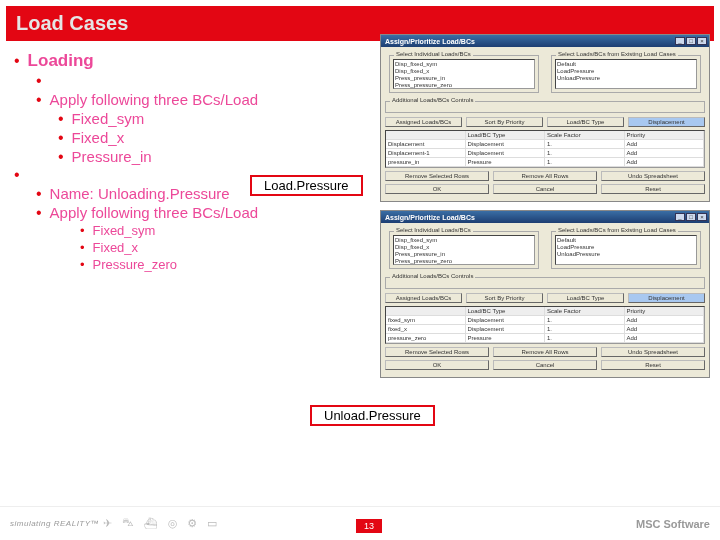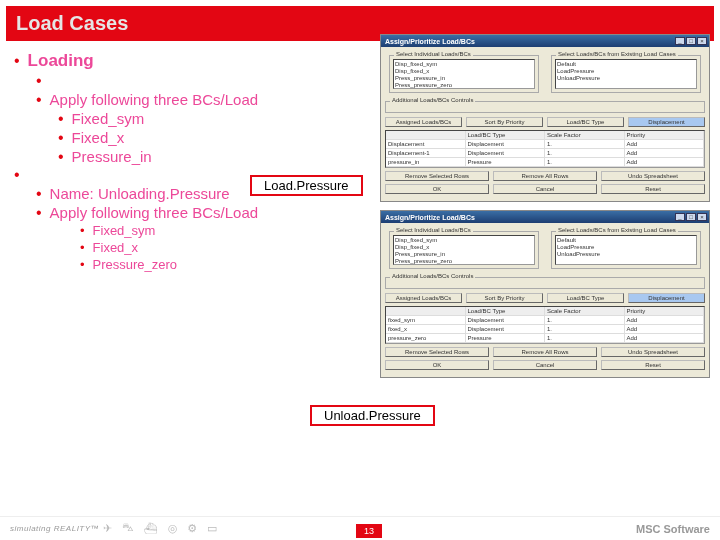--- a/index.html
+++ b/index.html
@@ -93,21 +93,21 @@
     color: #000;
   }
   .callout.c1 { left: 250px; top: 175px; }
   .callout.c2 { left: 266px; top: 405px; margin-left: 44px; }
 
   .footer {
     position: absolute;
     bottom: 0;
     left: 0;
     right: 0;
-    height: 24px;
+    height: 34px;
     display: flex;
     align-items: center;
     justify-content: space-between;
     padding: 0 10px;
     border-top: 1px solid #eee;
   }
   .foot-l { display:flex; align-items:center; gap:4px; font-size:8px; color:#999;}
   .foot-l .brand { font-style: italic; letter-spacing: 0.5px;}
   .icons { display:flex; gap:10px; align-items:center; }
   .ic { color:#bbb; font-size:11px; }

